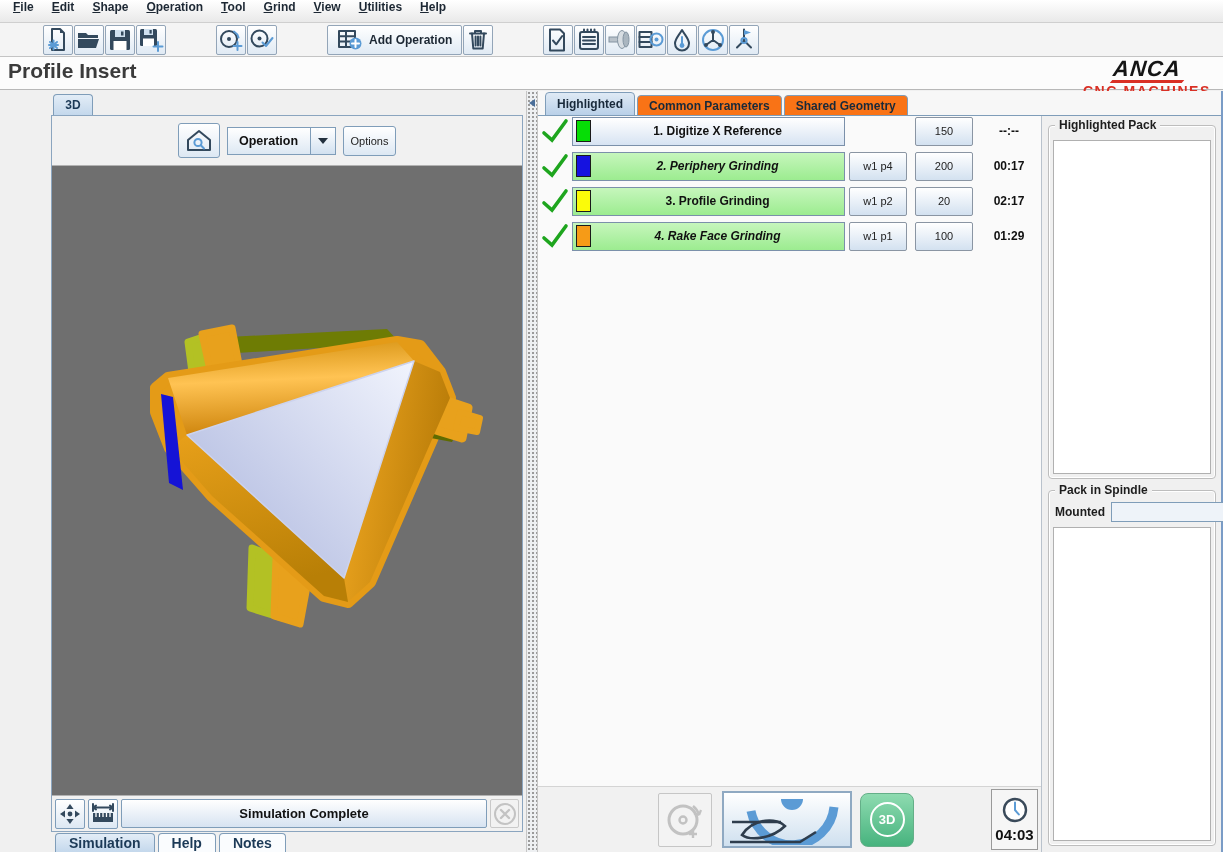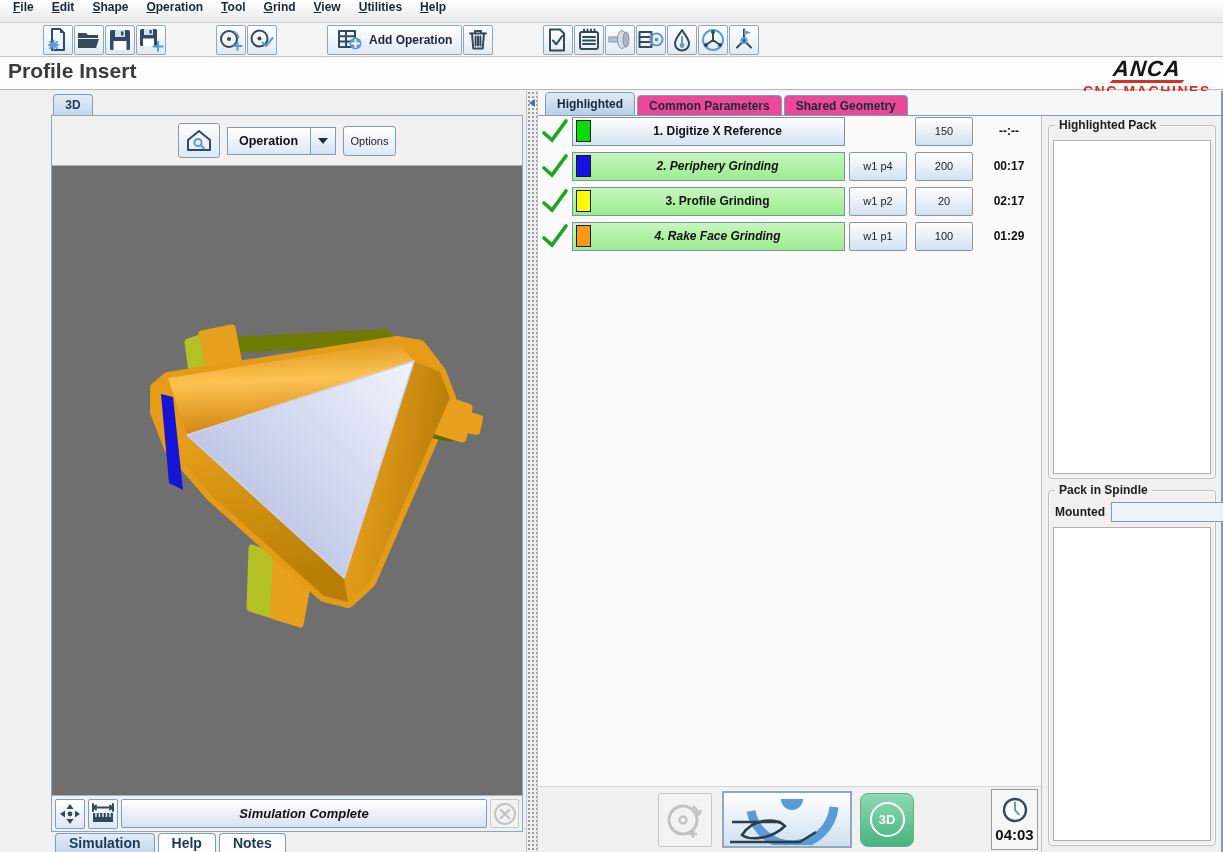--- a/index.html
+++ b/index.html
@@ -62,21 +62,21 @@
                  background:linear-gradient(#ffffff,#dde8f3); font-size:11px; color:#222;
                  display:flex; align-items:center; }
   .viewport { flex:1; position:relative; background:#6f6f6f; overflow:hidden; min-height:0; }
   .viewport svg { position:absolute; inset:0; }
   .simbar { height:36px; border-top:1px solid #b2b2b2; background:#f1f1f1;
             display:flex; align-items:center; padding:0 3px; gap:3px; }
   .sbtn { width:30px; height:30px; border:1px solid #7f9db9; border-radius:2px;
           background:linear-gradient(#ffffff,#dde8f3); display:flex; align-items:center; justify-content:center; }
   .sim-status { flex:1; height:29px; border:1px solid #7f9db9; border-radius:2px;
                 background:linear-gradient(#ffffff,#d7e3f1); display:flex; align-items:center;
-                justify-content:center; font-weight:bold; font-size:13px; color:#111;font-style:italic; }
+                justify-content:center; font-weight:bold; font-size:13px; color:#111; }
   .cancel-btn { width:29px; height:29px; border:1px solid #c9c9c9; border-radius:2px; background:#f2f2f2;
                 display:flex; align-items:center; justify-content:center; }
   .lp-tabs { height:20px; display:flex; align-items:flex-end; padding-left:7px; gap:3px; }
   .lp-tab { height:19px; padding:0 13px; display:flex; align-items:center; font-size:14px; font-weight:bold;
             color:#1c3a57; background:#fafcfe; border:1px solid #7f9db9; border-bottom:none;
             border-radius:4px 4px 0 0; }
   .lp-tab.selected { background:linear-gradient(#e3edf7,#c4d8ec); }
 
   
   .splitter { position:absolute; left:478px; top:0; width:12px; height:100%;
@@ -86,21 +86,21 @@
   .splitter-arrow { position:absolute; top:8px; left:2px; width:0; height:0;
                     border-top:4px solid transparent; border-bottom:4px solid transparent;
                     border-right:6px solid #4a6f9a; }
 
   
   .right-panel { position:absolute; left:490px; top:0; right:0; height:100%;
                  border-right:2px solid #7a9cc6; background:#f7f7f7; display:flex; flex-direction:column; }
   .rp-tabstrip { height:25px; position:relative; display:flex; align-items:flex-end; padding-left:7px; gap:2px; }
   .rp-tabstrip::after { content:""; position:absolute; left:0; right:0; bottom:0; height:1px; background:#7f9db9; }
   .rp-tab { height:21px; padding:0 11px; display:flex; align-items:center; position:relative; z-index:1;
-            font-size:12px; font-weight:bold; color:#18293a; background:#ec4899;
+            font-size:12px; font-weight:bold; color:#18293a; background:#f97316;
             border:1px solid #7f9db9; border-radius:4px 4px 0 0; }
   .rp-tab.selected { background:linear-gradient(#dfeaf5,#b9d0e8); height:24px; z-index:3; }
   .rp-content { flex:1; display:flex; min-height:0; }
   .ops-area { flex:1; position:relative; background:#fafafa; border-right:1px solid #b9c2cc; }
   .ops-header { display:grid; grid-template-columns:34px 1fr 66px 66px 64px; align-items:center; height:34px; }
   .ops-heading { grid-column:1/3; font-size:17.5px; font-weight:bold; color:#1d1d1d; padding-left:6px; }
   .hdr-icon { justify-self:center; }
   .op-row { display:grid; grid-template-columns:34px 1fr 66px 66px 64px; align-items:center;
             height:30px; margin-bottom:5px; }
   .op-check { justify-self:center; }

